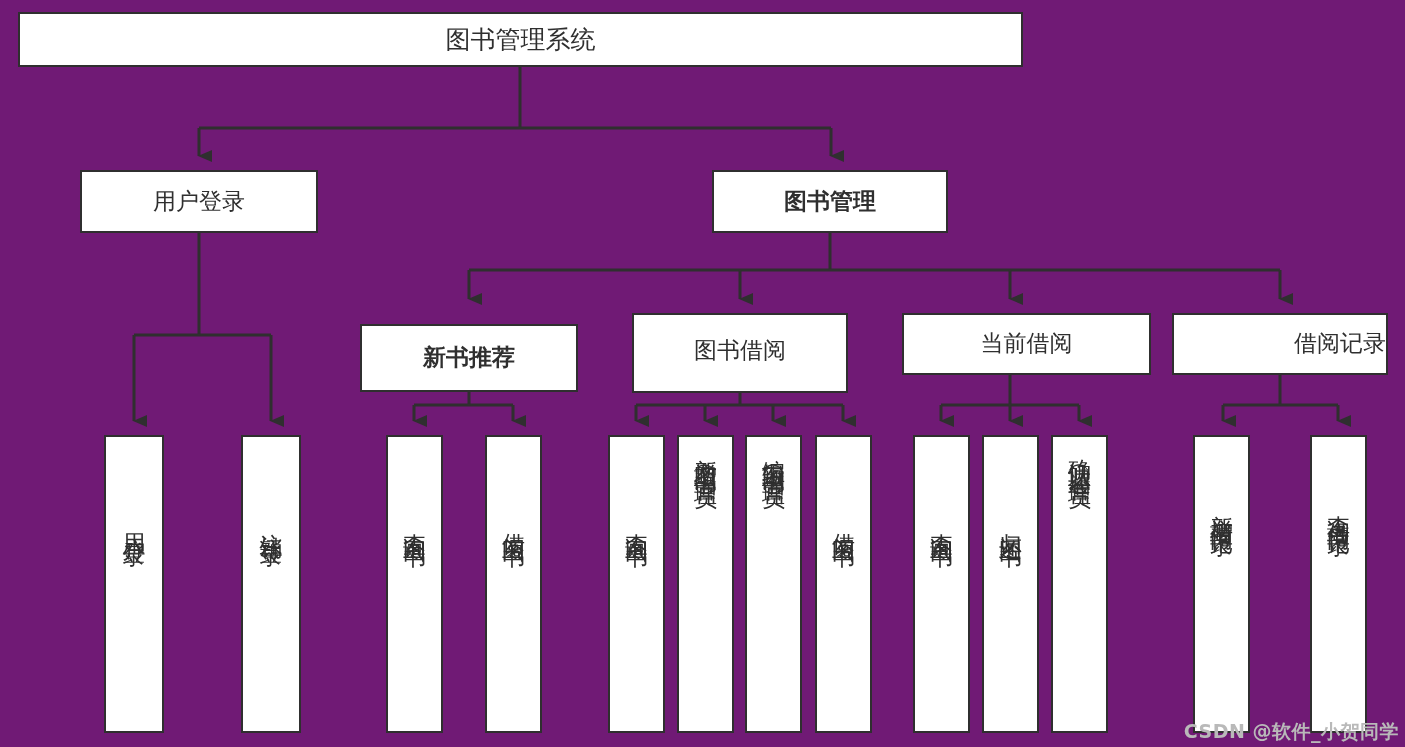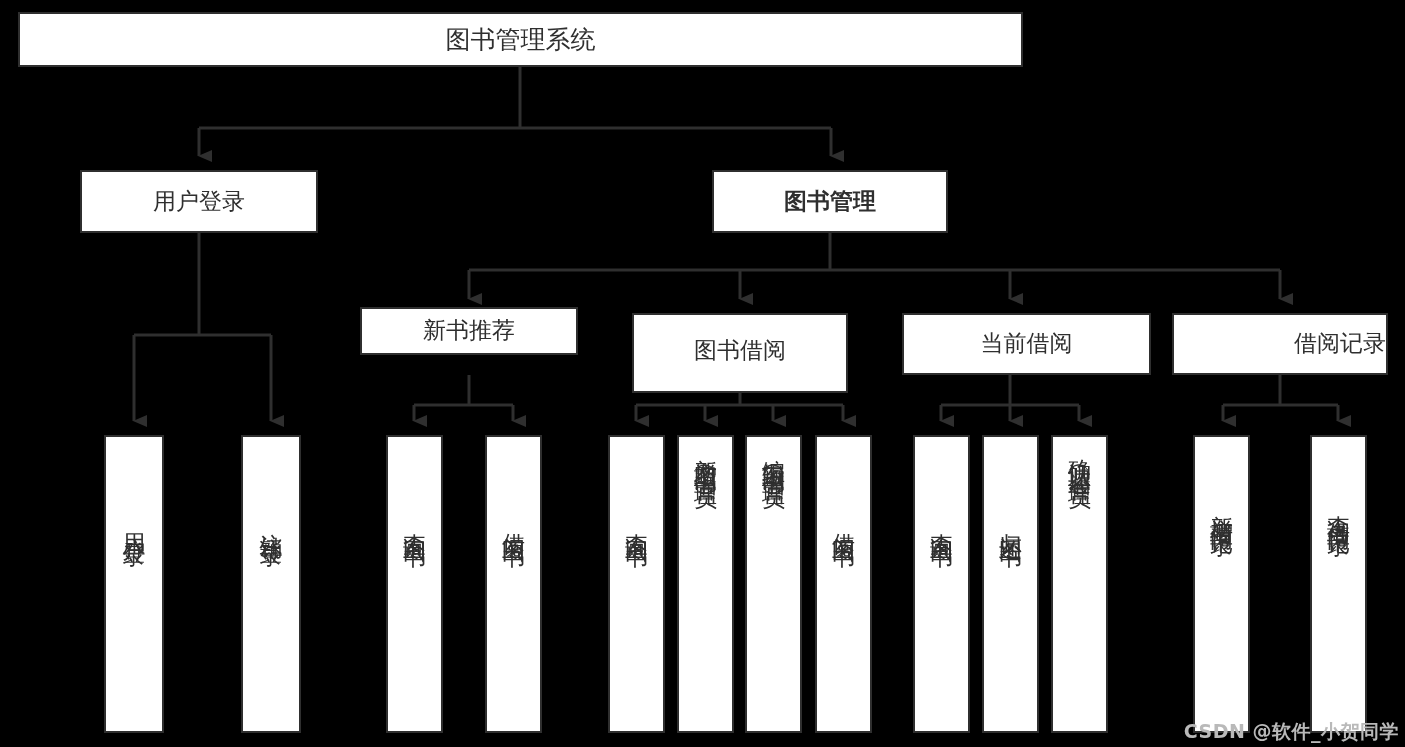--- a/index.html
+++ b/index.html
@@ -5,21 +5,21 @@
 <style>
   html,body{margin:0;padding:0;background:#ffffff;}
   body{
     font-family:"DejaVu Sans","Liberation Sans",sans-serif;
     color:#2b2b2b;
   }
   #stage{
     position:relative;
     width:1405px;
     height:747px;
-    background:#000000;
+    background:#701a75;
     overflow:hidden;
   }
   
   #wires{
     position:absolute;
     left:0; top:0;
     width:1405px; height:747px;
     pointer-events:none;
   }
   
@@ -129,21 +129,21 @@
     <span>图书管理系统</span>
   </div>
 
   <div class="node lvl2" style="left:80px;top:170px;width:238px;height:63px;">
     <span>用户登录</span>
   </div>
   <div class="node lvl2" style="left:712px;top:170px;width:236px;height:63px;font-weight:bold;">
     <span>图书管理</span>
   </div>
 
-  <div class="node lvl3" style="left:360px;top:307px;width:218px;height:48px;">
+  <div class="node lvl3" style="left:360px;top:324px;width:218px;height:68px;font-weight:bold;">
     <span>新书推荐</span>
   </div>
   <div class="node lvl3" style="left:632px;top:313px;width:216px;height:80px;font-family:Liberation Mono, monospace;">
     <span>图书借阅</span>
   </div>
   <div class="node lvl3" style="left:902px;top:313px;width:249px;height:62px;">
     <span>当前借阅</span>
   </div>
   <div class="node lvl3" style="left:1172px;top:313px;width:216px;height:62px;justify-content:flex-end;">
     <span>借阅记录</span>

